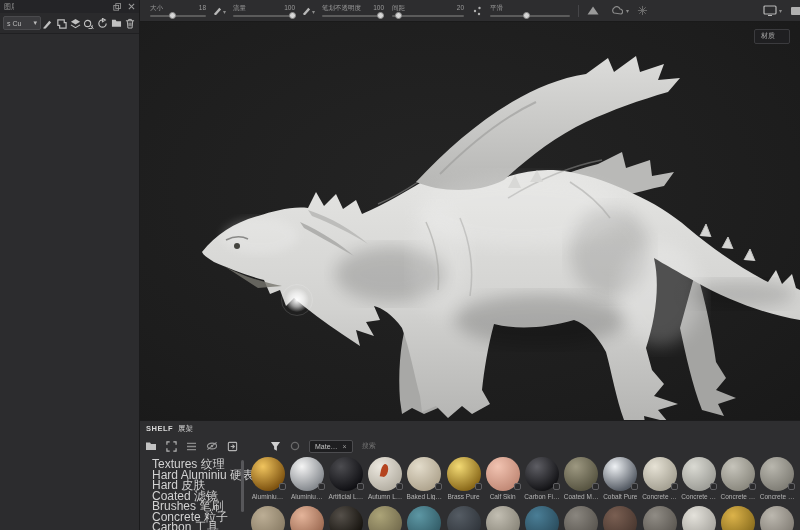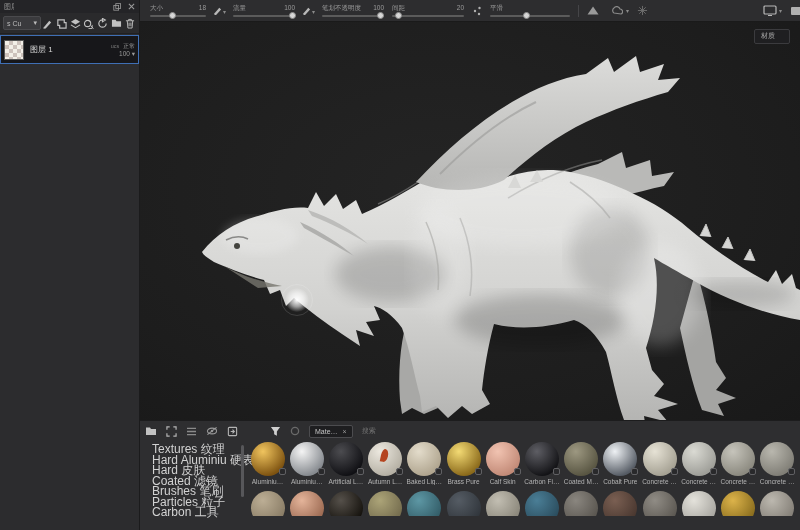--- a/index.html
+++ b/index.html
@@ -140,34 +140,20 @@
             <path d="M1 2 h4 l1 1.5 h5 v6 h-10 z" fill="#c0c0c0"></path>
           </svg>
         </span>
       <span class="ic">
         <svg width="10" height="11" viewBox="0 0 11 12">
             <path d="M1 3 h9 M4 3 V1.5 h3 V3 M2.5 3 l0.7 8 h4.6 l0.7 -8 M4.5 5 v4 M6.5 5 v4" stroke="#c0c0c0" fill="none"></path>
           </svg>
         </span>
     </div>
   </div>
-  <div class="layer-row">
-    <div class="layer-thumb"></div>
-    <div class="layer-name">图层 1</div>
-    <div class="layer-right">
-      <div class="layer-blend">
-        <span class="tag">ucs</span>
-        <span>正常</span>
-      </div>
-      <div class="layer-op">
-        <span>100</span>
-        <span>▾</span>
-      </div>
-    </div>
-  </div>
 </div>
 
 <div id="viewport">
 
   <div id="vp-toolbar">
     <div class="tgroup" style="width:56px; margin-left:10px;">
       <div class="tg-row">
           <span>大小</span>
           <span>18</span>
         </div>
@@ -323,20 +309,24 @@
   </svg>
 
   <div id="vp-mode-chip">
     <span>材质</span>
   </div>
   <div id="brush-ring"></div>
   <div id="brush-cursor"></div>
 </div>
 
 <div id="shelf">
+  <div class="shelf-header">
+    <span class="shelf-title-en">SHELF</span>
+    <span class="shelf-title-zh">展架</span>
+  </div>
   <div class="shelf-toolbar">
     <div class="grp">
       <span class="ic">
         <svg width="12" height="10" viewBox="0 0 12 10">
             <path d="M1 1.5 h4 l1 1.5 h5 v6 h-10 z" fill="#c2c2c2"></path>
           </svg>
         </span>
       <span class="ic">
         <svg width="11" height="11" viewBox="0 0 12 12">
             <path d="M1 4 V1 h3 M8 1 h3 v3 M11 8 v3 h-3 M4 11 H1 V8" fill="none" stroke="#b4b4b4" stroke-width="1.3"></path>
@@ -385,21 +375,21 @@
   <div class="cat-item"><span class="cat-en">Textures</span> <span class="cat-zh">纹理</span></div>
 
   <div class="cat-item"><span class="cat-en">Hard Aluminiu</span> <span class="cat-zh">硬表面</span></div>
 
   <div class="cat-item"><span class="cat-en">Hard</span> <span class="cat-zh">皮肤</span></div>
 
   <div class="cat-item"><span class="cat-en">Coated</span> <span class="cat-zh">滤镜</span></div>
 
   <div class="cat-item"><span class="cat-en">Brushes</span> <span class="cat-zh">笔刷</span></div>
 
-  <div class="cat-item"><span class="cat-en">Particles</span> <span class="cat-zh">粒子</span></div>
+  <div class="cat-item"><span class="cat-en">Concrete</span> <span class="cat-zh">粒子</span></div>
 
   <div class="cat-item"><span class="cat-en">Carbon</span> <span class="cat-zh">工具</span></div>
 </div>
     <div id="mat-grid">
   <div class="mat-cell" style="left: 2px; top: 1px;">
     <div class="ball" style="background: radial-gradient(circle at 35% 28%, rgb(240, 196, 94) 0%, rgb(125, 82, 16) 75%);">
             <span class="badge"></span>
           </div>
     <div class="mat-label">Aluminiu…</div>
   </div>

